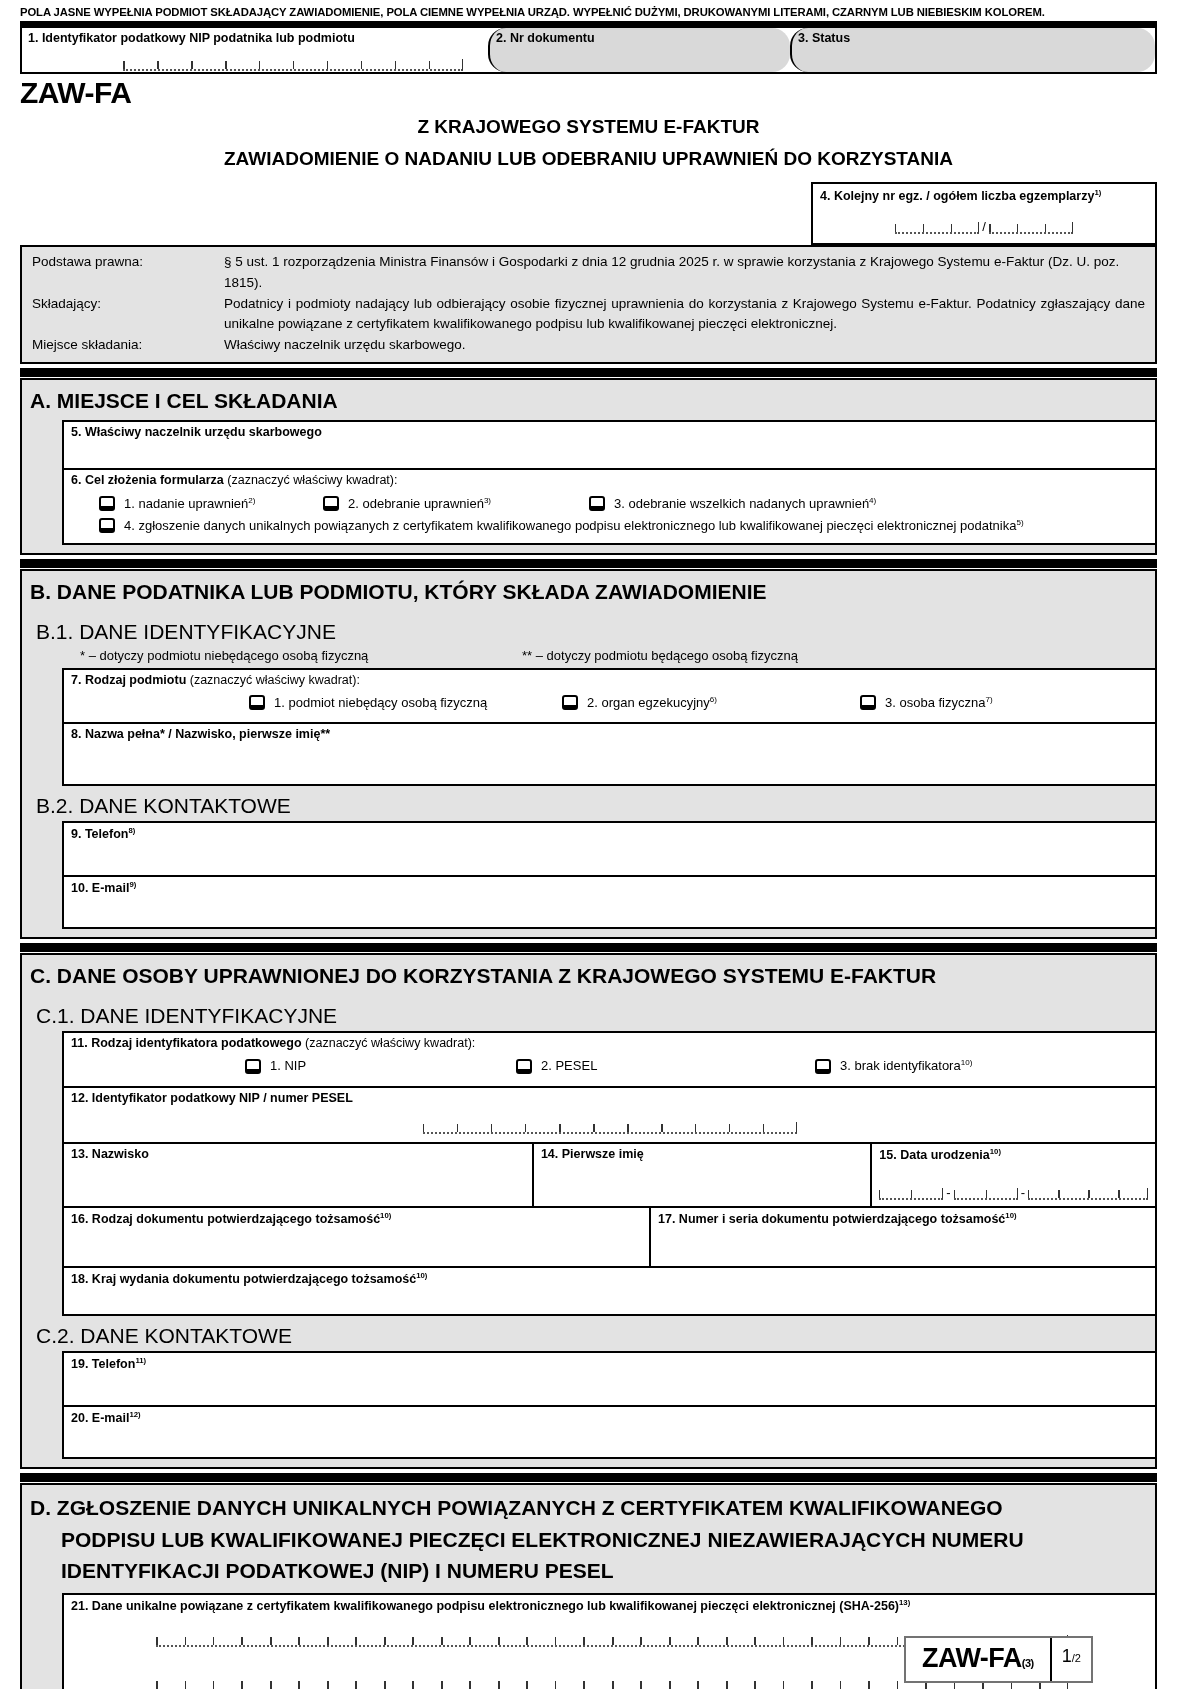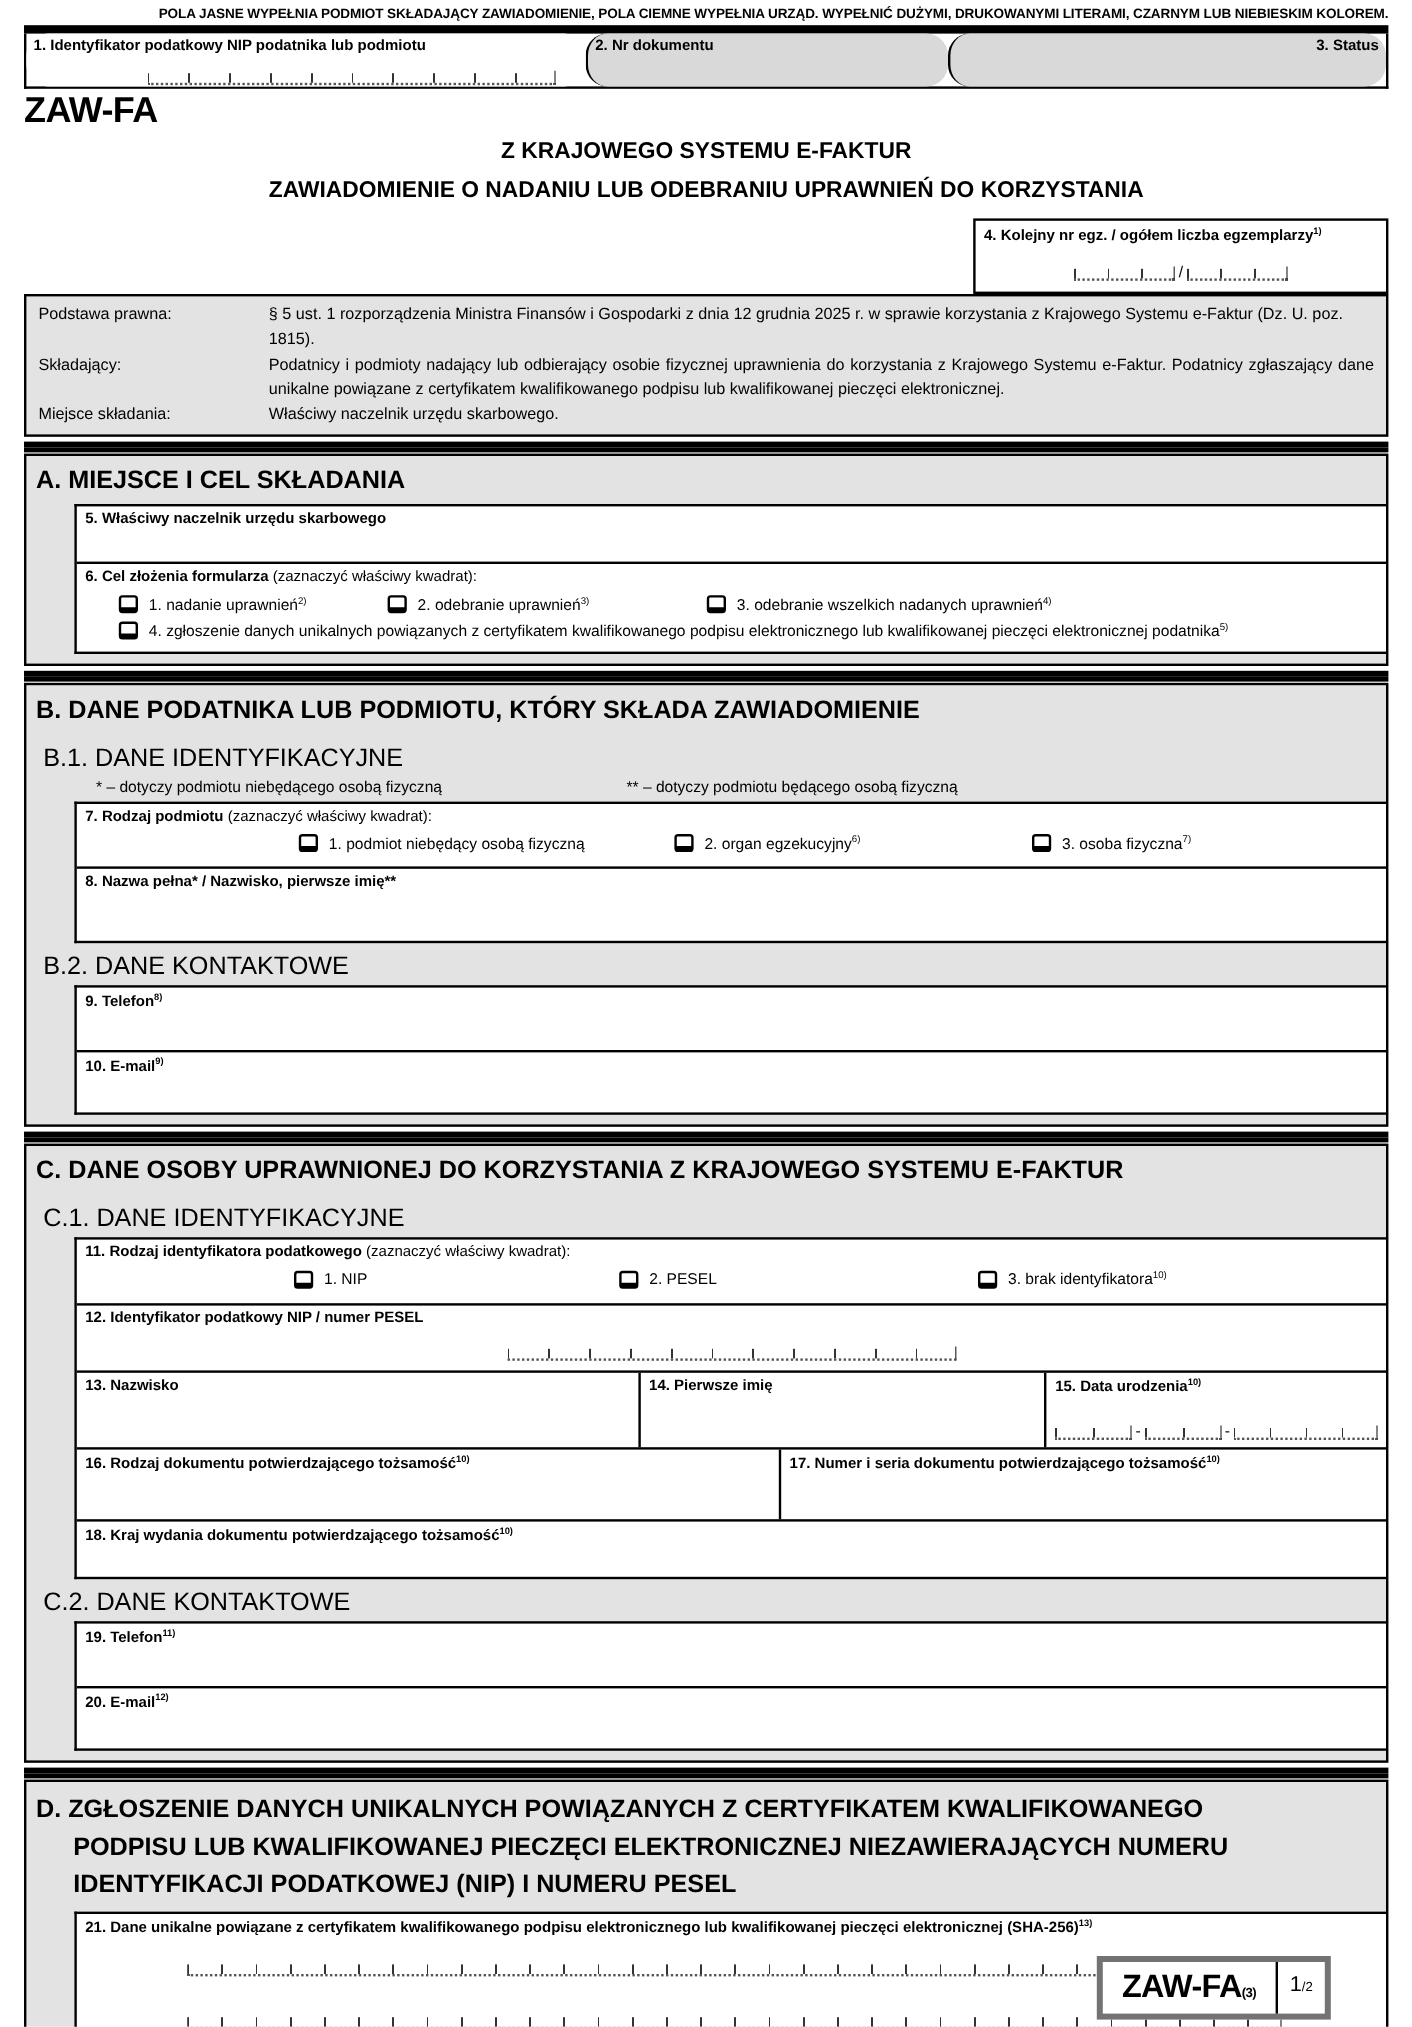--- a/index.html
+++ b/index.html
@@ -3,29 +3,29 @@
 <meta charset="utf-8">
 <style>
   * { box-sizing: border-box; margin: 0; padding: 0; }
   html,body { width:1177px; }
   body {
     height:1689px; overflow:hidden; background:#fff; color:#000;
     font-family:"Liberation Sans", sans-serif; position:relative;
   }
   .page { padding:6px 20px 0 20px; position:relative; height:100%; }
 
-  .top-instruction { font-size:11.3px; font-weight:bold; text-align:right; letter-spacing:-0.1px; margin-bottom:3px; white-space:nowrap; }
+  .top-instruction { font-size:11.3px; font-weight:bold; text-align:left; letter-spacing:-0.1px; margin-bottom:3px; white-space:nowrap; }
   .top-bar { height:7px; background:#000; }
 
   .id-row { display:flex; border:2px solid #000; border-top:none; height:46px; }
   .id-cell { padding:3px 6px; position:relative;border-radius:18px; }
   .id-cell + .id-cell { border-left:2px solid #000; }
   .id-cell.c1 { width:466px; background:#fff; }
   .id-cell.c2 { width:302px; background:#d9d9d9; }
-  .id-cell.c3 { flex:1; background:#d9d9d9;text-align:right; }
+  .id-cell.c3 { flex:1; background:#d9d9d9; }
   .flabel { font-size:12.5px; font-weight:bold; line-height:1.25; }
   .flabel .norm { font-weight:normal; }
   sup { font-size:0.62em; }
 
   .comb { display:inline-block; height:12px; vertical-align:bottom;
     border-bottom:2px dotted #555; border-right:1.5px solid #333;
     background-image:repeating-linear-gradient(to right,#333 0 1.5px,transparent 1.5px var(--cell,34px));
     background-size:100% 8px; background-repeat:no-repeat; background-position:left bottom; }
   .dash { font-size:13px; vertical-align:bottom; padding:0 3px; }
 
@@ -54,21 +54,21 @@
   .field + .field, .fieldrow + .field, .field + .fieldrow { border-top:2px solid #000; }
   .fieldrow { display:flex; }
   .fcell { padding:3px 7px; position:relative; }
   .fcell + .fcell { border-left:2px solid #000; }
 
   .optrow { display:flex; align-items:center; margin-top:7px; }
   .opt { display:flex; align-items:center; }
   .cb { width:16px; height:15px; border:2px solid #000; border-bottom-width:5px; border-radius:3px; background:#fff; margin-right:9px; flex:none; }
   .opt-label { font-size:13px; white-space:nowrap; }
 
-  .footer-box { position:absolute; right:68px; bottom:6px; display:flex; border:5px solid #737373; background:#fff; }
+  .footer-box { position:absolute; right:84px; bottom:6px; display:flex; border:2px solid #737373; background:#fff; }
   .footer-code { padding:5px 16px 7px; font-size:27px; font-weight:bold; letter-spacing:-0.5px; }
   .footer-code .ver { font-size:11px; font-weight:bold; vertical-align:baseline; }
   .footer-page { border-left:2px solid #000; padding:8px 10px 7px; font-size:18px; }
   .footer-page .pp { font-size:11px; }
 </style>
 </head>
 <body>
 
 <div class="page">
 

